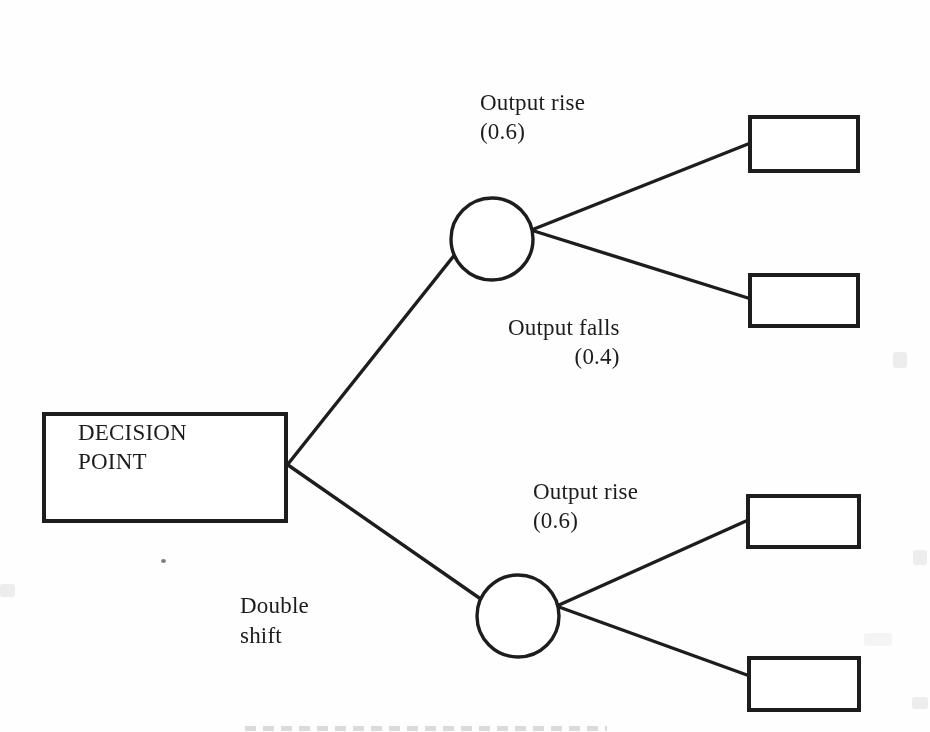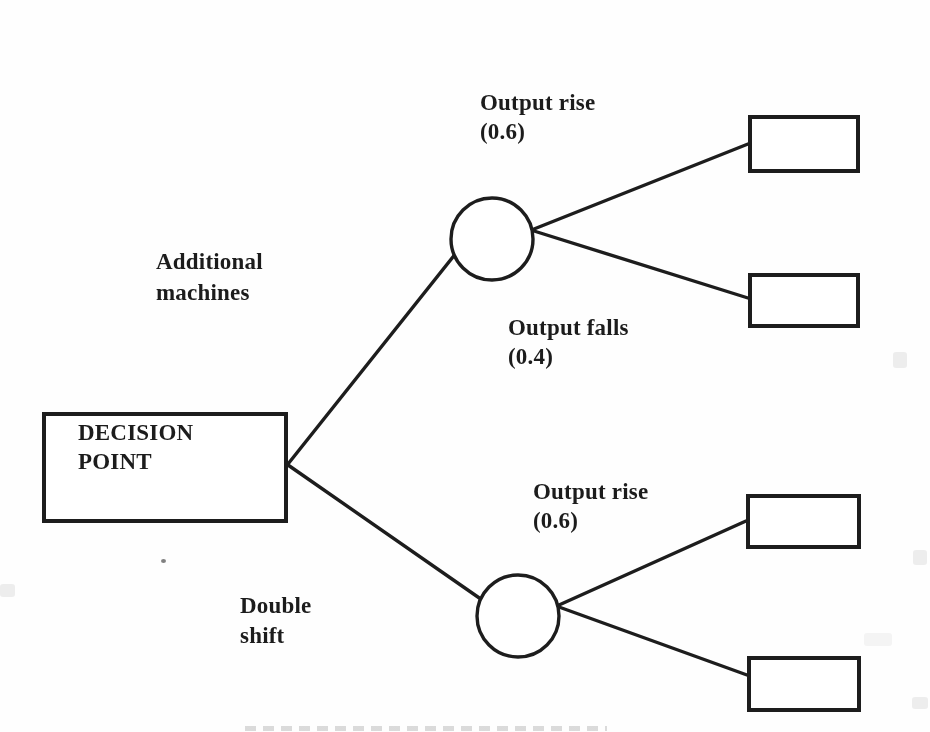--- a/index.html
+++ b/index.html
@@ -16,21 +16,21 @@
     font-family: "Liberation Serif", serif;
     color: #1a1a1a;
   }
   .art {
     position: absolute;
     left: 0;
     top: 0;
   }
   .lbl {
     position: absolute;
-    font-weight: 700;
+    font-weight: 400;
     font-size: 23px;
     line-height: 29px;
     white-space: pre-line;
     color: #1c1c1c;
     letter-spacing: 0.2px;
   }
   .lbl.wide { line-height: 31px; }
   .lbl.mid  { line-height: 30px; }
   
   .noise {
@@ -84,30 +84,28 @@
 
     <rect x="750" y="117" width="108" height="54" fill="#ffffff" stroke="#1d1d1d" stroke-width="4"></rect>
     <rect x="750" y="275" width="108" height="51" fill="#ffffff" stroke="#1d1d1d" stroke-width="4"></rect>
     <rect x="748" y="496" width="111" height="51" fill="#ffffff" stroke="#1d1d1d" stroke-width="4"></rect>
     <rect x="749" y="658" width="110" height="52" fill="#ffffff" stroke="#1d1d1d" stroke-width="4"></rect>
   </svg>
 
   <div class="lbl" style="left:78px; top:418px;">DECISION
 POINT</div>
 
-  <div class="lbl wide" style="left:156px; top:246px;">Additional
-machines</div>
 
   <div class="lbl mid" style="left:240px; top:591px;">Double
 shift</div>
 
   <div class="lbl" style="left:480px; top:88px;">Output rise
 (0.6)</div>
 
-  <div class="lbl" style="left:508px; top:313px;">Output falls
+  <div class="lbl" style="left:508px; top:313px;text-align:right;">Output falls
 (0.4)</div>
 
   <div class="lbl" style="left:533px; top:477px;">Output rise
 (0.6)</div>
 
   <div class="caption-strip"></div>
   <div class="ink-dot" style="left:161px; top:559px;"></div>
   <div class="noise" style="left:893px; top:352px; width:14px; height:16px;"></div>
   <div class="noise" style="left:913px; top:550px; width:14px; height:15px;"></div>
   <div class="noise" style="left:912px; top:697px; width:16px; height:12px;"></div>

